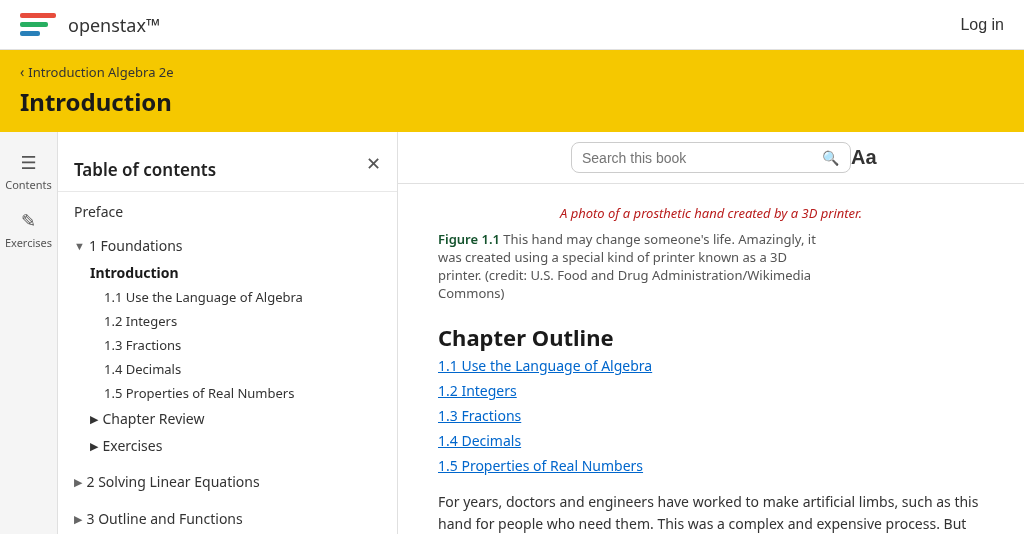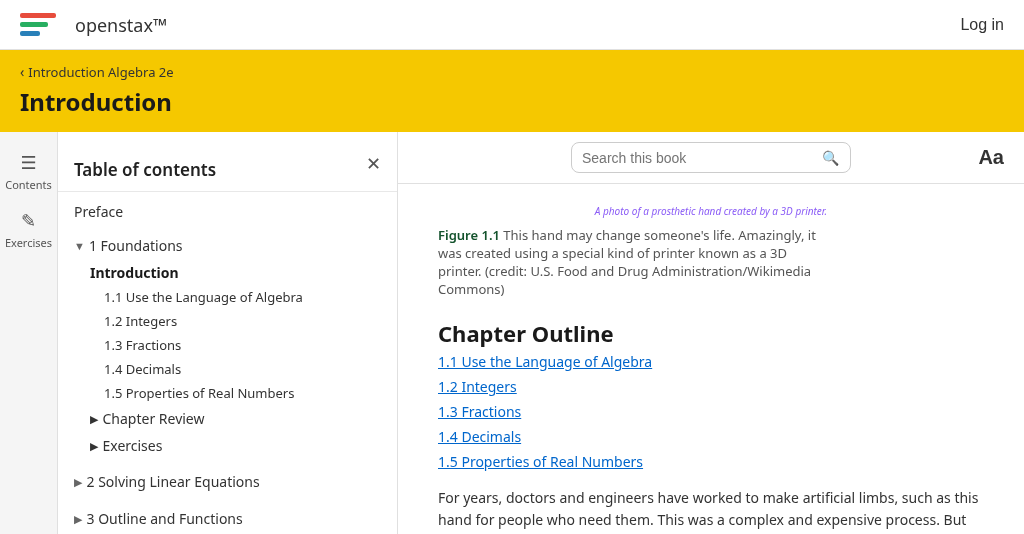--- a/index.html
+++ b/index.html
@@ -11,21 +11,21 @@
       align-items: center;
       justify-content: space-between;
       padding: 0 20px;
       height: 50px;
       background: #fff;
       border-bottom: 1px solid #e0e0e0;
     }
     .logo-area {
       display: flex;
       align-items: center;
-      gap: 19px;
+      gap: 12px;
     }
     .logo-icon {
       width: 36px;
       height: 30px;
       display: flex;
       flex-direction: column;
       gap: 4px;
       justify-content: center;
     }
     .logo-line {
@@ -254,22 +254,22 @@
       color: #555;
       margin-bottom: 20px;
       max-width: 380px;
     }
     .figure-caption strong {
       color: #14532d;
       font-weight: 600;
     }
     .figure-placeholder {
       text-align: center;
-      color: #8b5cf6;
-      font-size: 10px;
+      color: #b91c1c;
+      font-size: 13px;
       margin-bottom: 8px;
       font-style: italic;
     }
 
     .chapter-outline-title {
       font-size: 22px;
       font-weight: 700;
       color: #1a1a1a;
       margin-bottom: 4px;
       margin-top: 4px;
@@ -386,21 +386,21 @@
     </div>
   </div>
 
   <div class="main-content">
     <div class="content-toolbar">
       <div style="flex:1"></div>
       <div class="search-box">
         <input type="text" placeholder="Search this book" style="">
         <span class="search-icon-char">🔍</span>
       </div>
-      <div style="flex:1; display:flex; justify-content:flex-end;">
+      <div style="flex:1; display:flex; ">
         <button class="font-size-btn">Aa</button>
       </div>
     </div>
 
     <div class="content-body">
       <p class="figure-placeholder">A photo of a prosthetic hand created by a 3D printer.</p>
 
       <div class="figure-caption">
         <strong>Figure 1.1</strong>
         <span>This hand may change someone's life. Amazingly, it was created using a special kind of printer known as a 3D printer. (credit: U.S. Food and Drug Administration/Wikimedia Commons)</span>

